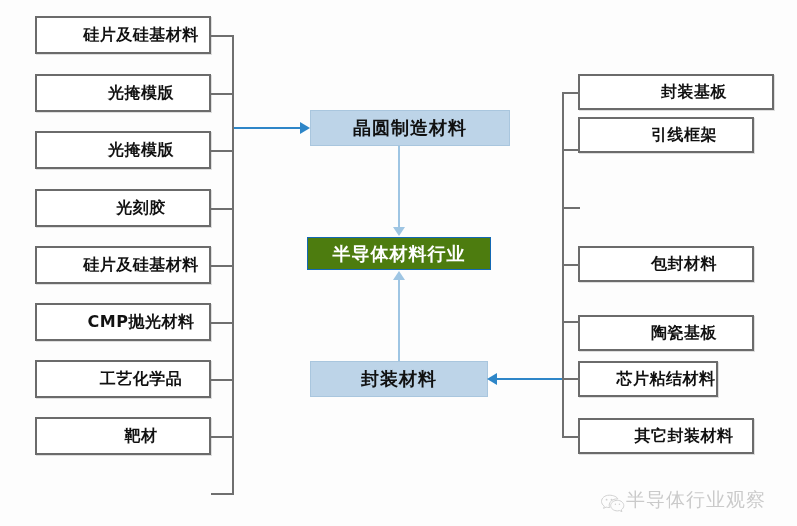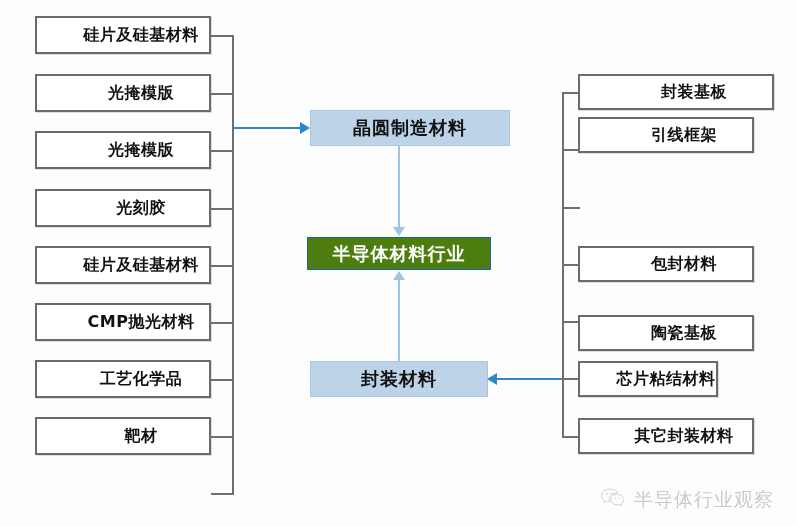--- a/index.html
+++ b/index.html
@@ -108,22 +108,21 @@
     border-left: 6px solid transparent;
     border-right: 6px solid transparent;
     border-bottom: 9px solid #9ec5e3;
   }
   
   #watermark {
     position: absolute;
     left: 600px;
     top: 487px;
     display: flex;
-    align-items: flex-start;
-    gap: 8px;
+    align-items: flex-end;
     opacity: 0.45;
   }
   #watermark .wm-text {
     font-size: 19px;
     color: #8d8d8d;
     letter-spacing: 1px;
     white-space: nowrap;
   }
 </style>
 </head>

